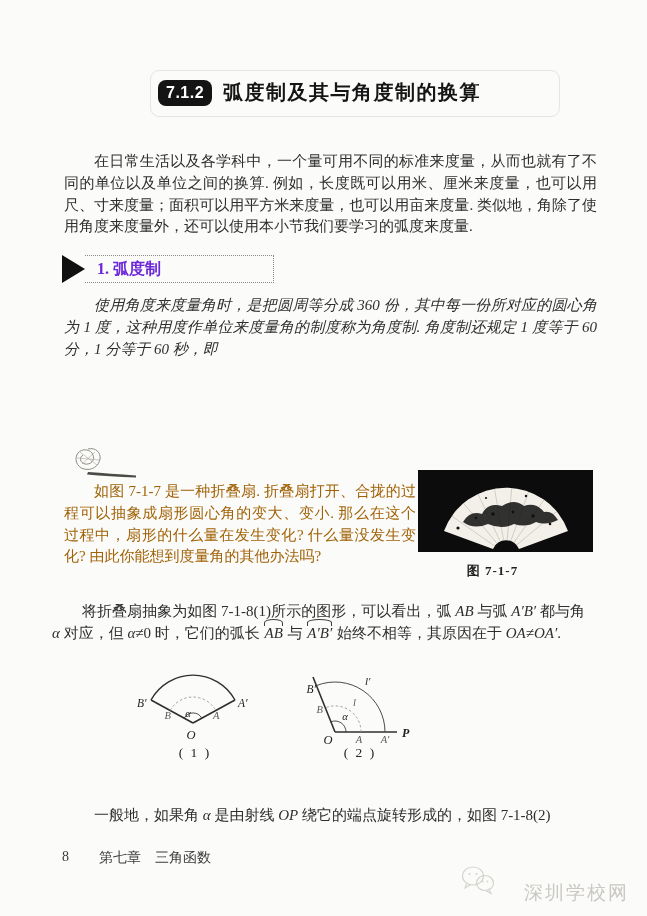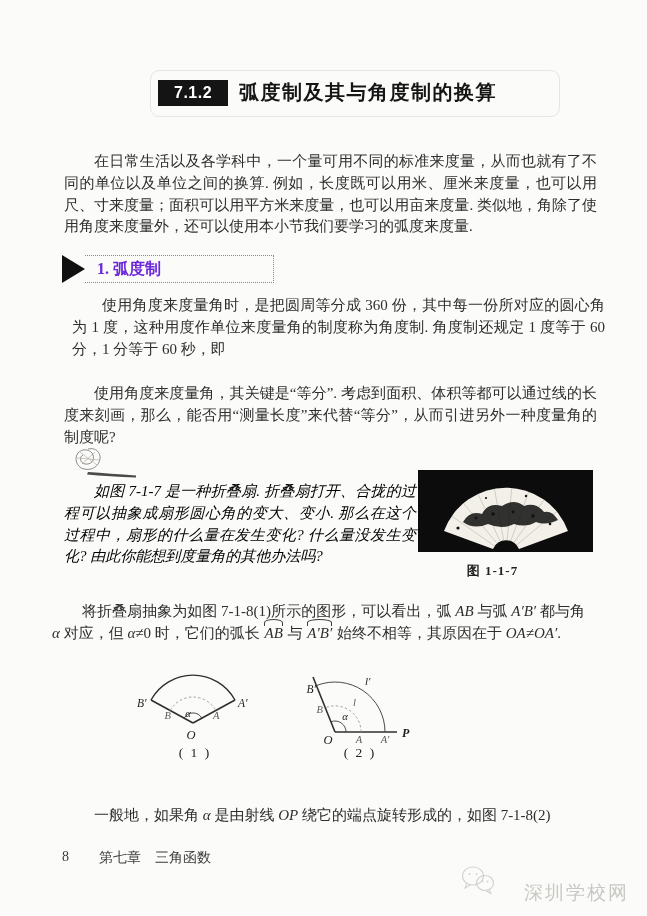--- a/index.html
+++ b/index.html
@@ -4,32 +4,32 @@
 <style>
   html,body{margin:0;padding:0;background:#e9e9e9;}
   .page{position:relative;width:647px;height:916px;background:#fbfbf9;overflow:hidden;
         font-family:"Liberation Serif","DejaVu Serif",serif;color:#2d2d2d;margin:0 auto;}
 
   
   .header-outline{position:absolute;left:150px;top:70px;width:408px;height:45px;
         border:1px solid #e7e5df;border-radius:9px;}
   .header{position:absolute;left:158px;top:79px;display:flex;align-items:center;gap:11px;}
   .sec-num{background:#141414;color:#fff;font-weight:bold;font-size:16px;line-height:20px;
-        padding:3px 16px;border-radius:0;font-family:"Liberation Sans","DejaVu Sans",sans-serif;letter-spacing:.5px;}
+        padding:3px 8px;border-radius:8px;font-family:"Liberation Sans","DejaVu Sans",sans-serif;letter-spacing:.5px;}
   .sec-title{font-size:20px;font-weight:bold;margin:0;color:#151515;letter-spacing:1.5px;text-align:right;}
 
   
   .body{position:absolute;font-size:15px;line-height:21.8px;text-align:justify;
         text-indent:2em;margin:4px;color:#2e2e2e;}
   .para1{left:60px;top:147px;width:533px;}
-  .para2{left:68px;top:291px;width:533px;}
+  .para2{left:60px;top:291px;width:533px;font-style:italic;}
   .para3{left:60px;top:379px;width:533px;}
   .para4{left:48px;top:596px;width:533px;line-height:22px;}
   .para5{left:60px;top:801px;width:560px;}
-  .fanpara{left:60px;top:477px;width:352px;font-style:italic;color:#000000;}
+  .fanpara{left:60px;top:477px;width:352px;color:#a16207;}
 
   
   .marker{position:absolute;left:62px;top:255px;display:flex;align-items:stretch;}
   .tri{width:0;height:0;border-top:14px solid transparent;border-bottom:14px solid transparent;
         border-left:23px solid #101010;}
   .marker-box{border:1px dotted #8a8a86;border-left:none;font-size:16px;font-weight:bold;
         padding:2px 112px 2px 12px;color:#6d28d9;line-height:22px;}
 
   
   .formula{position:absolute;left:60px;top:355px;width:533px;text-align:center;font-size:15px;
@@ -80,21 +80,20 @@
   <p class="body para1">在日常生活以及各学科中，一个量可用不同的标准来度量，从而也就有了不同的单位以及单位之间的换算. 例如，长度既可以用米、厘米来度量，也可以用尺、寸来度量；面积可以用平方米来度量，也可以用亩来度量. 类似地，角除了使用角度来度量外，还可以使用本小节我们要学习的弧度来度量.</p>
 
   <div class="marker">
     <span class="tri"></span>
     <span class="marker-box">1. 弧度制</span>
   </div>
 
   <p class="body para2">使用角度来度量角时，是把圆周等分成 360 份，其中每一份所对应的圆心角为 1 度，这种用度作单位来度量角的制度称为角度制. 角度制还规定 1 度等于 60 分，1 分等于 60 秒，即</p>
 
 
-  <p class="body para3">使用角度来度量角，其关键是“等分”. 考虑到面积、体积等都可以通过线的长度来刻画，那么，能否用“测量长度”来代替“等分”，从而引进另外一种度量角的制度呢?</p>
 
   <svg class="spiral" width="80" height="36" viewBox="0 0 80 36">
     <path d="M24,5 C32,3 37,9 36,15 C35,22 28,27 20,25 C12,23 10,14 14,9 C18,4 27,5 29,11 C31,16 27,21 21,20 C16,19 15,13 19,11" fill="none" stroke="#8f8d88" stroke-width="1"></path>
     <path d="M16,8 L33,21 M18,20 L31,8 M13,14 L36,16" stroke="#a7a5a0" stroke-width="0.6"></path>
     <path d="M24,28 Q46,29.5 72,31.5 L72,33.5 Q45,32.5 23,30.5 Z" fill="#4a4a46"></path>
   </svg>
 
   <p class="body fanpara">如图 7-1-7 是一种折叠扇. 折叠扇打开、合拢的过程可以抽象成扇形圆心角的变大、变小. 那么在这个过程中，扇形的什么量在发生变化? 什么量没发生变化? 由此你能想到度量角的其他办法吗?</p>
 
   <figure class="fanfig" style="margin:0;">
@@ -116,21 +115,21 @@
         <circle cx="40" cy="58" r="1.6"></circle>
           <circle cx="58" cy="48" r="1.3"></circle>
         <circle cx="75" cy="44" r="1.8"></circle>
           <circle cx="95" cy="42" r="1.4"></circle>
         <circle cx="115" cy="46" r="1.7"></circle>
           <circle cx="132" cy="54" r="1.3"></circle>
         <circle cx="68" cy="28" r="1.1"></circle>
           <circle cx="108" cy="26" r="1.2"></circle>
       </g>
     </svg>
-    <figcaption class="figcap">图 1-1-7</figcaption>
+    <figcaption class="figcap">图 7-1-7</figcaption>
   </figure>
 
   <p class="body para4"><span>将折叠扇抽象为如图 7-1-8(1)所示的图形，可以看出，弧 </span><span class="seg-italic">AB</span><span> 与弧 </span><span class="seg-italic">A′B′</span><span> 都与角 </span><span class="seg-italic">α</span><span> 对应，但 </span><span class="seg-italic">α</span><span>≠0 时，它们的弧长 </span><span class="seg-arc">AB</span><span> 与 </span><span class="seg-arc">A′B′</span><span> 始终不相等，其原因在于 </span><span class="seg-italic">OA</span><span>≠</span><span class="seg-italic">OA′</span><span>.</span></p>
 
   <svg class="d1" width="160" height="80" viewBox="0 0 160 80">
     <path d="M26,35 A47.9,47.9 0 0 1 110,35" fill="none" stroke="#2f2f2f" stroke-width="1.4"></path>
     <line x1="68" y1="58" x2="26" y2="35" stroke="#2f2f2f" stroke-width="1.6"></line>
     <line x1="68" y1="58" x2="110" y2="35" stroke="#2f2f2f" stroke-width="1.6"></line>
     <path d="M45.2,45.5 A26,26 0 0 1 90.8,45.5" fill="none" stroke="#979792" stroke-width="0.9" stroke-dasharray="2.5,2.2"></path>
     <path d="M76.8,53.2 A10,10 0 0 0 59.2,53.2" fill="none" stroke="#3a3a3a" stroke-width="0.9"></path>

